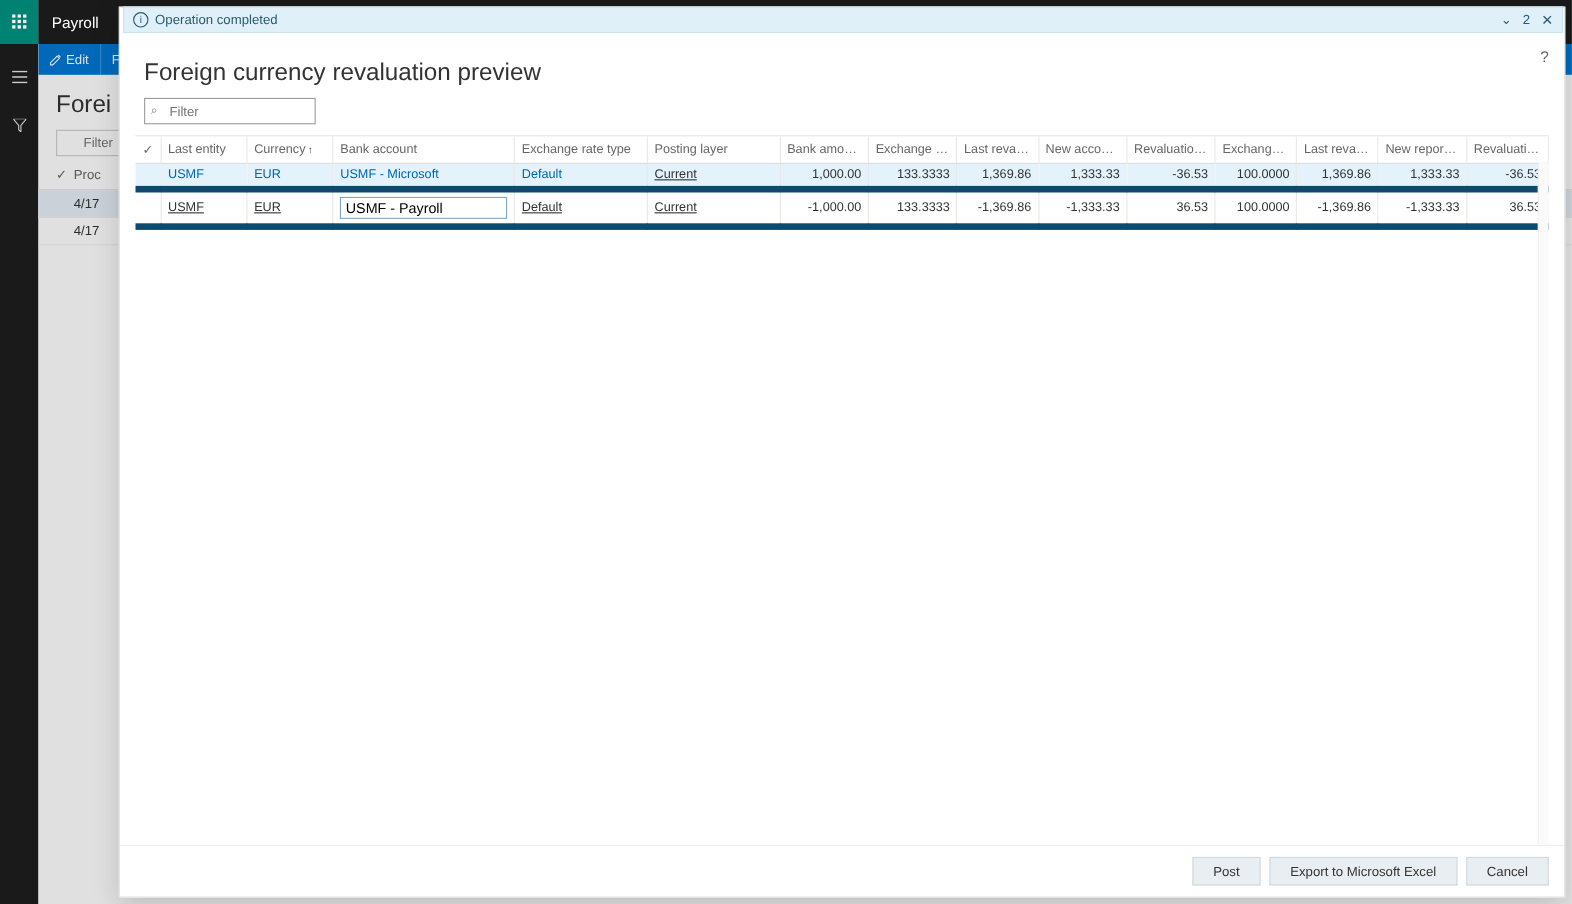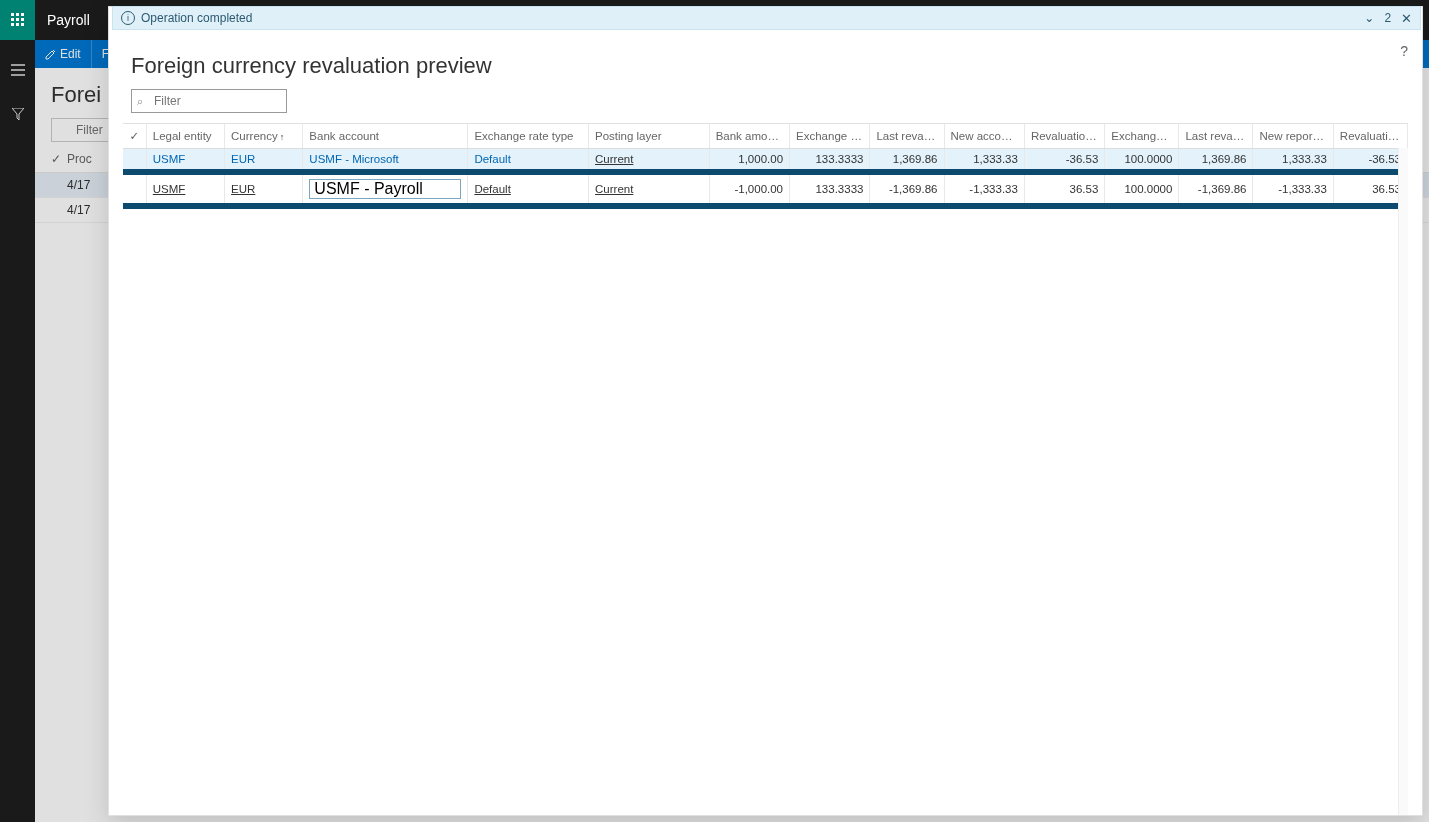--- a/index.html
+++ b/index.html
@@ -45,21 +45,21 @@
 th, td { border-right: 1px solid #e8e8e8; padding: 4px 6px; font-size: 11.5px; height: 24px; overflow: hidden; white-space: nowrap; text-overflow: ellipsis; }
 th { text-align: left; font-weight: 400; color: #666; background: #fff; border-bottom: 1px solid #ddd; }
 th.num, td.num { text-align: right; }
 tbody tr { border-bottom: 6px solid #0c4a6e; }
 tbody tr.selected { background: #e3f2fb; }
 tbody tr.selected td.link { color: #0066b3; }
 td.link { color: #0066b3; }
 td.txt { color: #333; text-decoration: underline; }
 .check-col { width: 22px; text-align: center; }
 .sort-ind { color: #333; font-size: 9px; margin-left: 2px; }
-input.cell-input { width: 100%; border: 1px solid #7aa6c2; height: 20px; padding: 0 4px; font-size: 16px; background:#fff; }
+input.cell-input { width: 100%; border: 1px solid #7aa6c2; height: 20px; padding: 0 4px; font-size: 13px; background:#fff; }
 
 
 .modal-footer { padding: 10px 14px; display: flex; justify-content: flex-end; gap: 8px; border-top: 1px solid #eee; }
 .modal-footer button { background: #e9eef2; border: 1px solid #d0d7dd; padding: 5px 18px; font-size: 12px; color: #333; cursor: pointer; }
 
 .scroll-placeholder { position: absolute; right: 0; top: 24px; bottom: 0; width: 10px; background: #fafafa; border-left: 1px solid #eee; }
 .scroll-thumb-up { position: absolute; right: 0; top: 24px; width: 10px; height: 12px; display:flex; align-items:center; justify-content:center; color:#999; font-size:8px; }
 </style>
 </head>
 <body>
@@ -159,21 +159,21 @@
           <col style="width:76px">
           <col style="width:76px">
           <col style="width:70px">
         <col style="width:70px">
           <col style="width:76px">
           <col style="width:70px">
       </colgroup>
       <thead>
         <tr>
           <th class="check-col">✓</th>
-          <th>Legal entity</th>
+          <th>Last entity</th>
           <th><span>Currency</span><span class="sort-ind">↑</span></th>
           <th>Bank account</th>
           <th>Exchange rate type</th>
           <th>Posting layer</th>
           <th class="num">Bank amount</th>
           <th class="num">Exchange rate</th>
           <th class="num">Last revalued ac...</th>
           <th class="num">New accounting...</th>
           <th class="num">Revaluation gai...</th>
           <th class="num">Exchange rate</th>
@@ -216,13 +216,18 @@
             <td class="num">-1,369.86</td>
             <td class="num">-1,333.33</td>
             <td class="num">36.53</td>
           </tr>
         </tbody>
     </table>
     <div class="scroll-thumb-up">▴</div>
     <div class="scroll-placeholder"></div>
   </div>
 
+  <div class="modal-footer">
+    <button>Post</button>
+    <button>Export to Microsoft Excel</button>
+    <button>Cancel</button>
+  </div>
 </div>
 
 </body></html>

